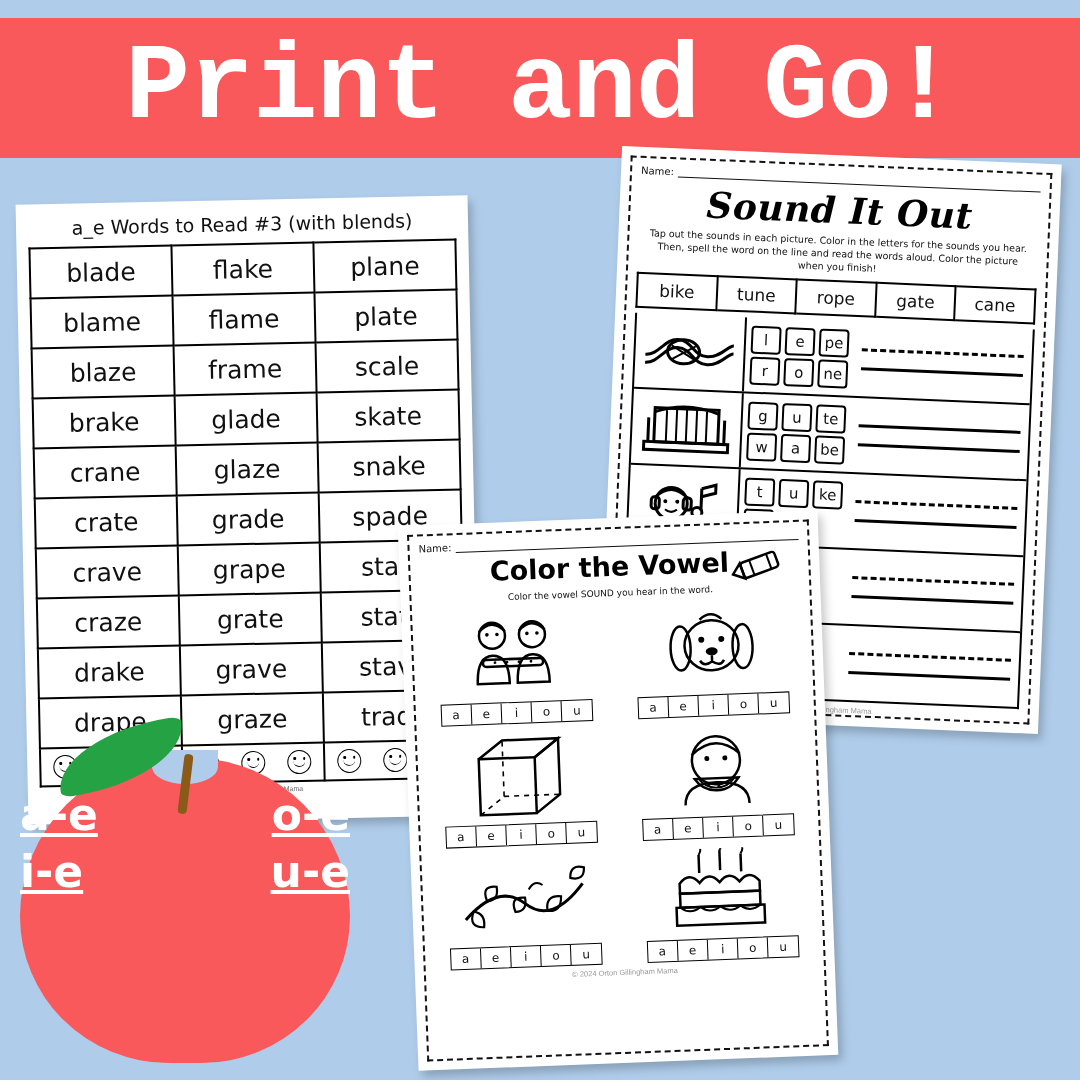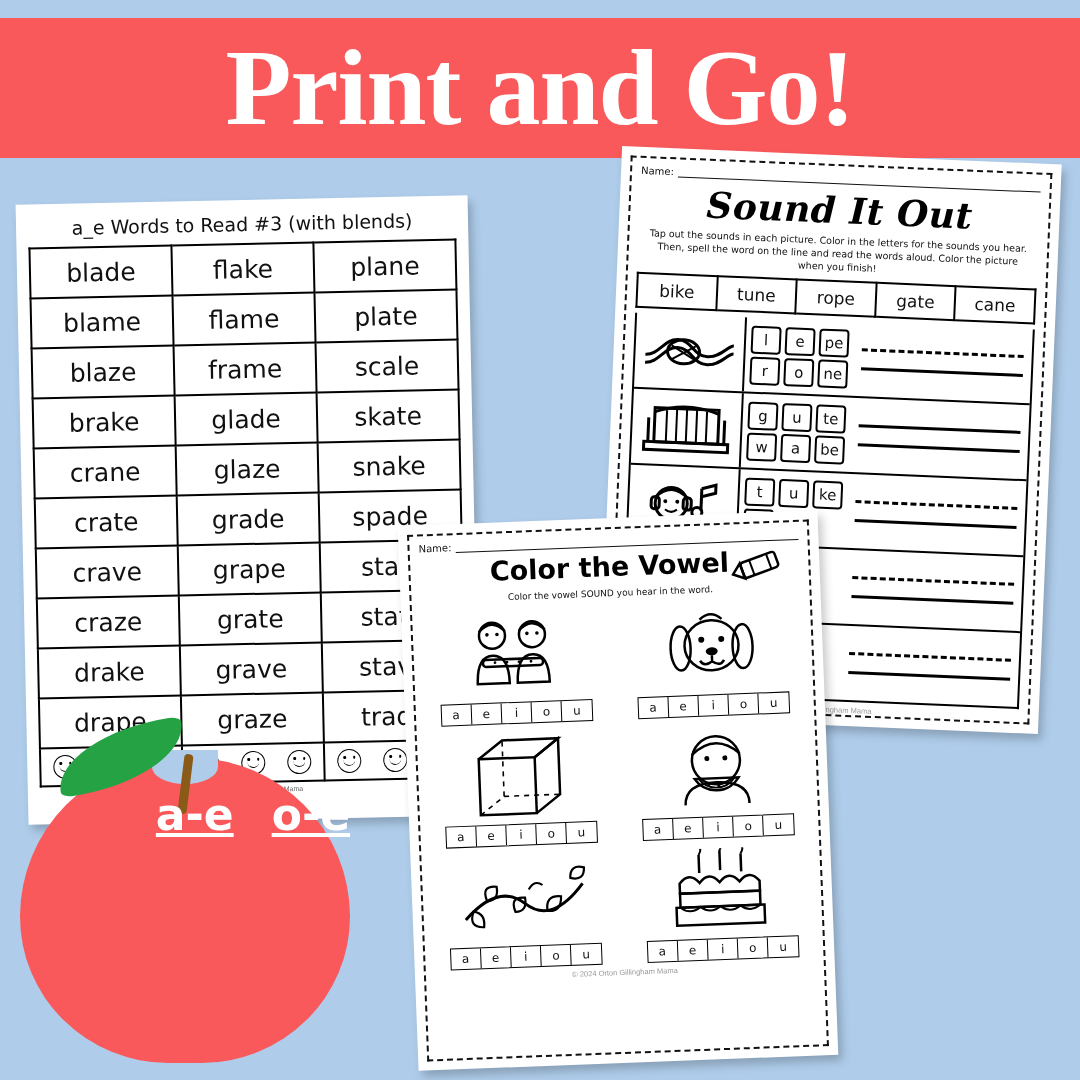--- a/index.html
+++ b/index.html
@@ -24,21 +24,21 @@
     height: 140px;
     background: #F9595A;
     display: flex;
     align-items: center;
     justify-content: center;
   }
   .banner-title {
     color: #ffffff;
     font-size: 108px;
     font-weight: bold;
-    font-family: Liberation Serif, serif;
+    font-family: Liberation Mono, monospace;
     letter-spacing: -1px;
     line-height: 1;
     white-space: nowrap;
     text-align: right;
   }
 
   
   .sheet {
     position: absolute;
     background: #ffffff;
@@ -365,21 +365,21 @@
     position: absolute;
     left: 0; top: 70px;
     width: 330px;
     text-align: center;
     color: #ffffff;
     font-family: "DejaVu Sans", sans-serif;
     font-weight: bold;
   }
   .apple-row {
     display: flex;
-    justify-content: flex-end;
+    justify-content: space-between;
     gap: 38px;
     margin-bottom: 6px;
   }
   .apple-row span, .apple-single {
     font-size: 44px;
     line-height: 1.15;
   }
   .apple-row span { text-decoration: underline; }
   .apple-single {
     display: block;
@@ -814,14 +814,18 @@
 <div class="apple">
   <div class="apple-body"></div>
   <div class="apple-notch"></div>
   <div class="apple-stem"></div>
   <div class="apple-leaf"></div>
   <div class="apple-text">
     <div class="apple-row">
       <span>a-e</span>
       <span>o-e</span>
     </div>
+    <div class="apple-row">
+      <span>i-e</span>
+      <span>u-e</span>
+    </div>
   </div>
 </div>
 
 </body></html>

